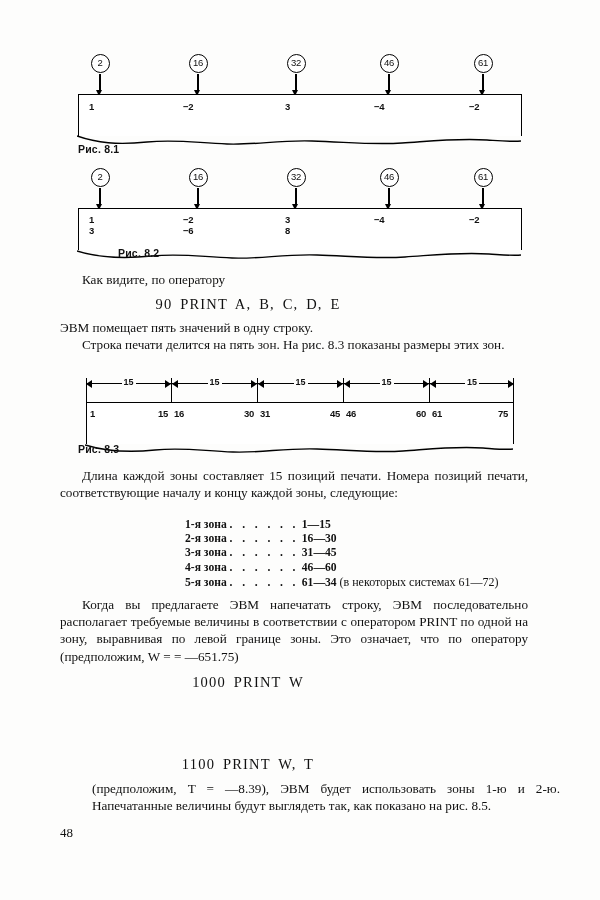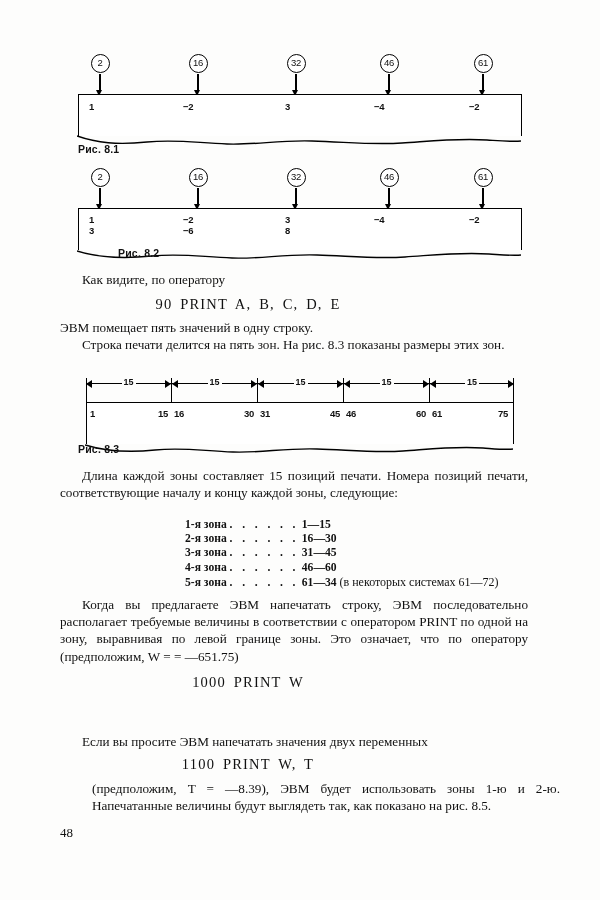--- a/index.html
+++ b/index.html
@@ -390,23 +390,20 @@
     </div>
   </div>
 
   <div class="para" style="top:596px; line-height:17.2px;">
     <span class="ind"></span><span>Когда вы предлагаете ЭВМ напечатать строку, ЭВМ последовательно располагает требуемые величины в соответствии с оператором PRINT по одной на зону, выравнивая по левой границе зоны. Это означает, что по оператору (предположим, W = = —651.75)</span>
   </div>
 
   <div class="code" style="top:674px;">1000  PRINT  W</div>
 
 
-  <div class="para" style="top:734px;">
-    <span class="ind"></span><span>Если вы просите ЭВМ напечатать значения двух переменных</span>
-  </div>
 
   <div class="code" style="top:756px;">1100  PRINT  W,  T</div>
 
   <div class="para" style="top:781px;margin-left:32px;">
     <span>(предположим, T = —8.39), ЭВМ будет использовать зоны 1-ю и 2-ю. Напечатанные величины будут выглядеть так, как показано на рис. 8.5.</span>
   </div>
 
   <div class="pageno" style="top:825px;">48</div>
 
 </div>

